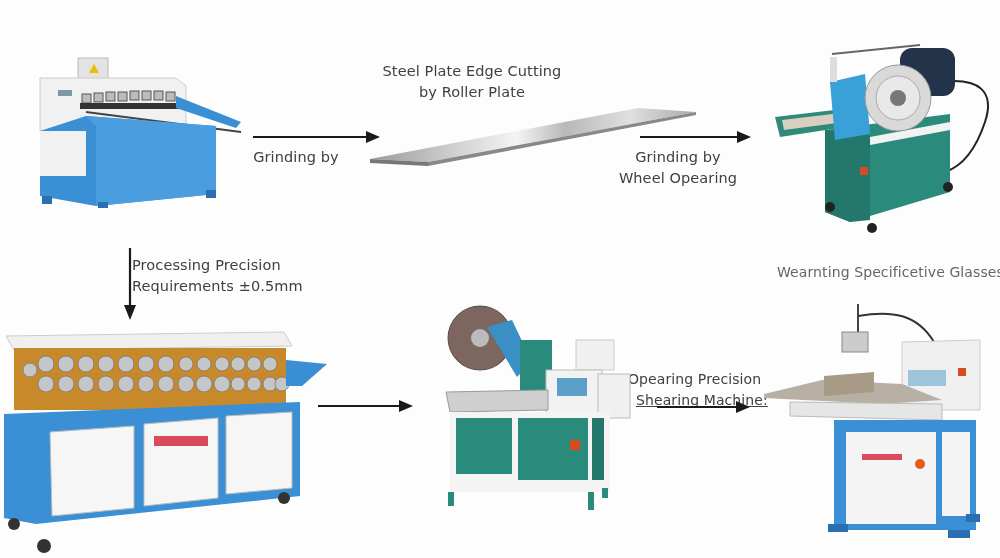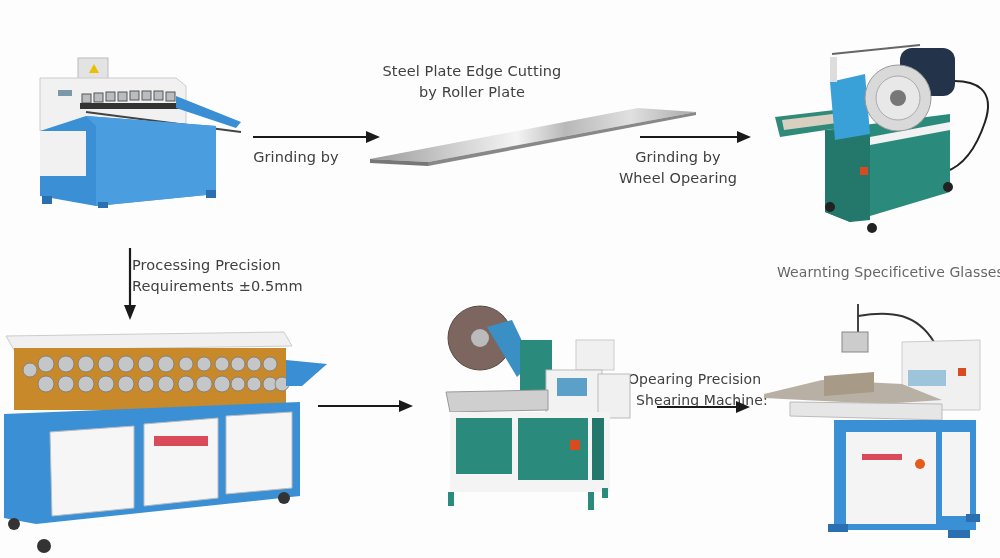--- a/index.html
+++ b/index.html
@@ -32,21 +32,21 @@
   <div>Processing Precision</div>
   <div>Requirements ±0.5mm</div>
 </div>
 
 <div class="abs label left" style="left:777px; top:262px; font-size:14px; color:#666;">
   <div>Wearnting Specificetive Glasses</div>
 </div>
 
 <div class="abs label left" style="left:628px; top:346px; font-size:14px;margin-top:23px;">
   <div>Opearing Precision</div>
-  <div style="padding-left:8px;">Shearing Machine:</div>
+  <div style="padding-left:8px;text-decoration:underline;">Shearing Machine:</div>
 </div>
 
 <div class="arrow" style="left:252px; top:130px;">
   <svg width="130" height="14">
       <line x1="1" y1="7" x2="116" y2="7" stroke="#1a1a1a" stroke-width="2.2"></line>
       <polygon points="128,7 114,1 114,13" fill="#1a1a1a"></polygon>
     </svg>
 </div>
 <div class="arrow" style="left:639px; top:130px;">
   <svg width="114" height="14">

